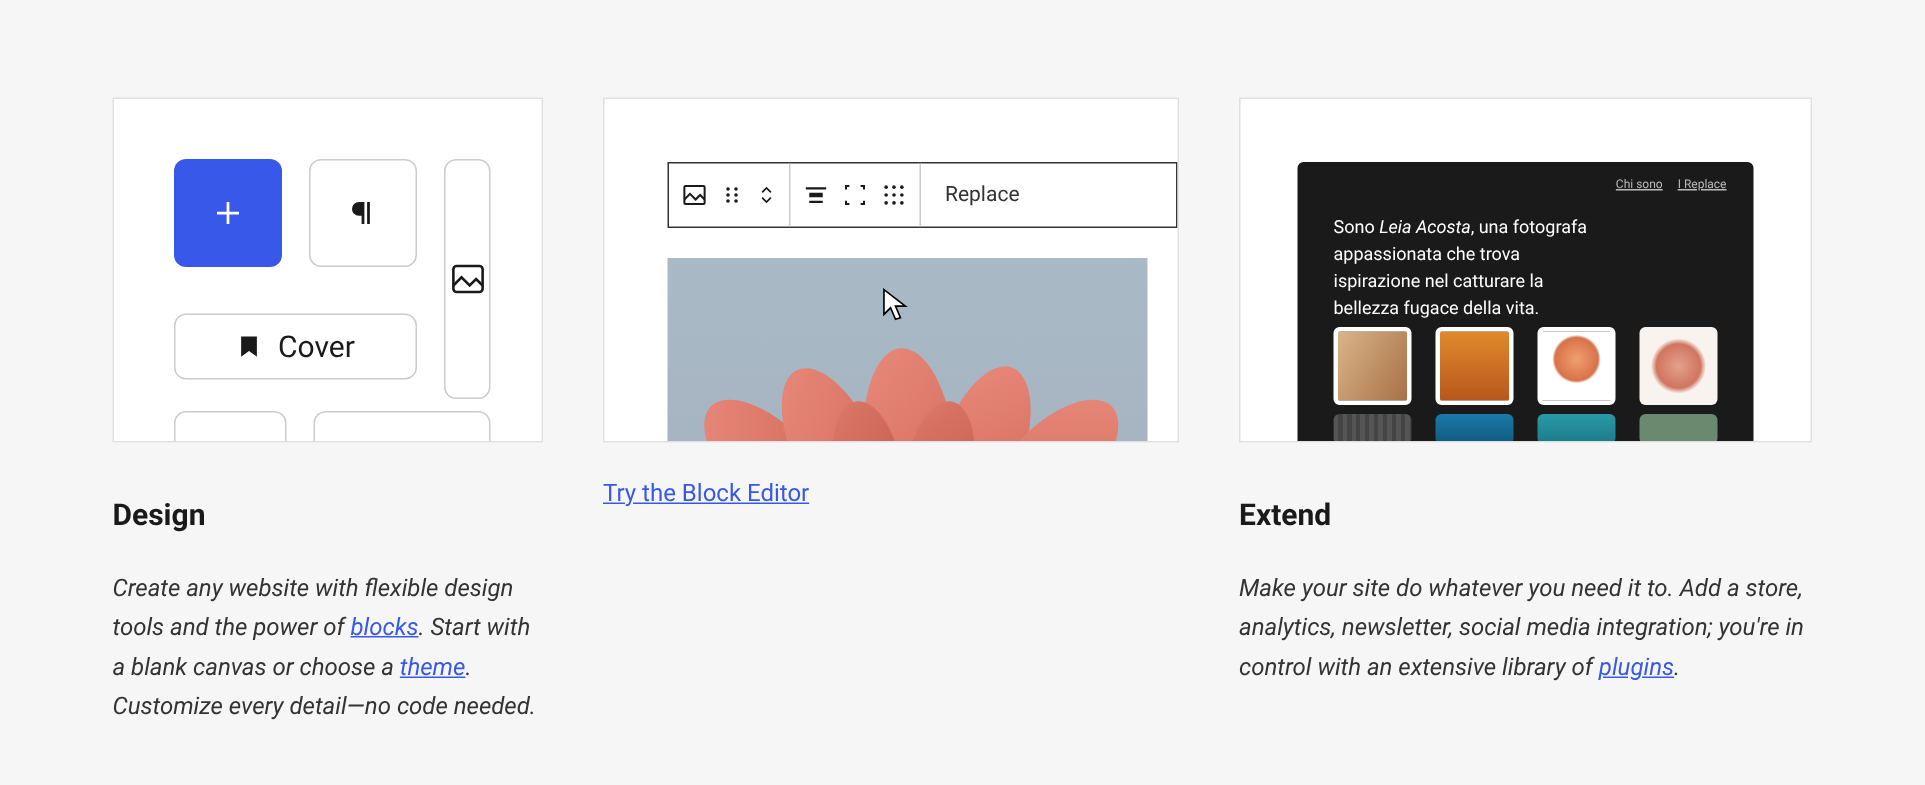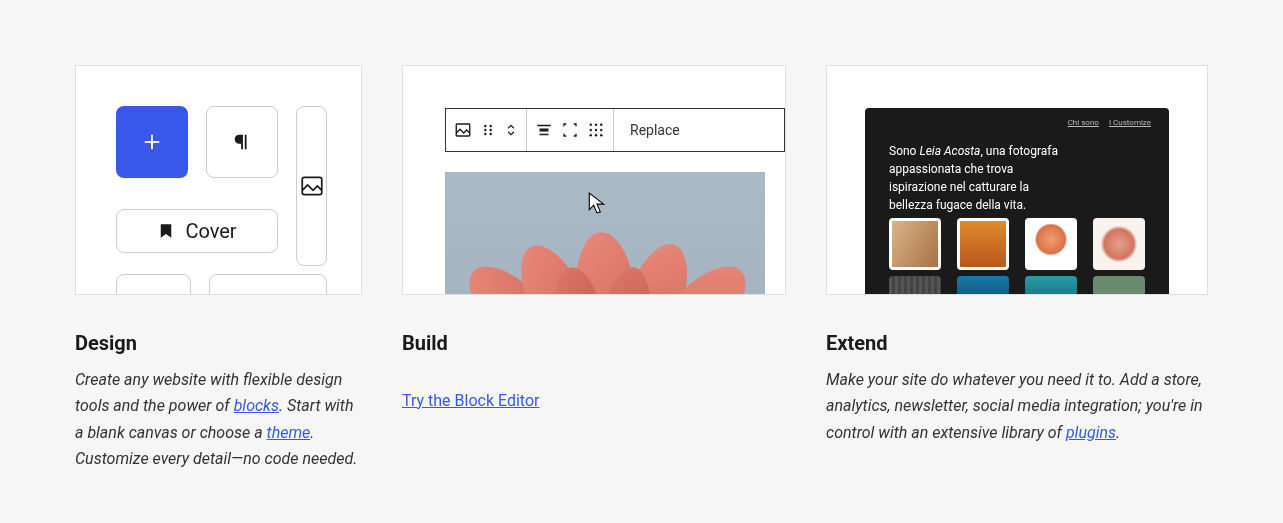--- a/index.html
+++ b/index.html
@@ -25,21 +25,21 @@
       border: 1px solid #e0e0e0;
       height: 230px;
       overflow: hidden;
       position: relative;
     }
     .card-title {
       font-size: 20px;
       font-weight: 700;
       color: #1a1a1a;
       margin-top: 36px;
-      margin-bottom: 12px;
+      margin-bottom: 24px;
     }
     .card-desc {
       font-size: 16px;
       line-height: 1.65;
       color: #333;
       font-style: italic;
     }
     .card-link-wrap {
       margin-top: 24px;
     }
@@ -321,33 +321,32 @@
           <div class="petal" style="width:55px;height:95px;left:35px;top:85px;transform:rotate(-45deg)"></div>
           <div class="petal" style="width:55px;height:100px;left:80px;top:70px;transform:rotate(-25deg)"></div>
           <div class="petal" style="width:60px;height:110px;left:130px;top:60px;transform:rotate(-5deg)"></div>
           <div class="petal" style="width:55px;height:100px;left:185px;top:70px;transform:rotate(20deg)"></div>
           <div class="petal" style="width:55px;height:95px;left:235px;top:85px;transform:rotate(45deg)"></div>
           <div class="petal" style="width:45px;height:80px;left:110px;top:95px;transform:rotate(-10deg);background:linear-gradient(135deg,#dd7a6b,#c25849)"></div>
           <div class="petal" style="width:45px;height:80px;left:160px;top:95px;transform:rotate(10deg);background:linear-gradient(135deg,#dd7a6b,#c25849)"></div>
         </div>
       </div>
     </div>
-    <h2 class="card-title">Build</h2>
     <p class="card-link-wrap">
       <a href="#">Try the Block Editor</a>
     </p>
   </div>
 
   <div class="card">
     <div class="preview">
       <div class="extend-stage">
         <div class="dark-panel">
           <div class="dark-header">
             <span>Chi sono</span>
-            <span>I Customize</span>
+            <span>I Replace</span>
           </div>
           <p class="intro">
             <span>Sono </span><em>Leia Acosta</em><span>, una fotografa appassionata che trova ispirazione nel catturare la bellezza fugace della vita.</span>
           </p>
           <div class="gallery">
             <div class="thumb" style="background:linear-gradient(120deg,#d9b58a,#a97045)"></div>
             <div class="thumb" style="background:linear-gradient(#e08a2b,#b8571d)"></div>
             <div class="thumb" style="background:radial-gradient(circle at 50% 40%,#f0a06f,#d8724a 40%,#fff 45%)"></div>
             <div class="thumb" style="background:radial-gradient(circle at 50% 50%,#e5a08c,#d07560 40%,#f8f3ef 50%);border:none"></div>
           </div>

